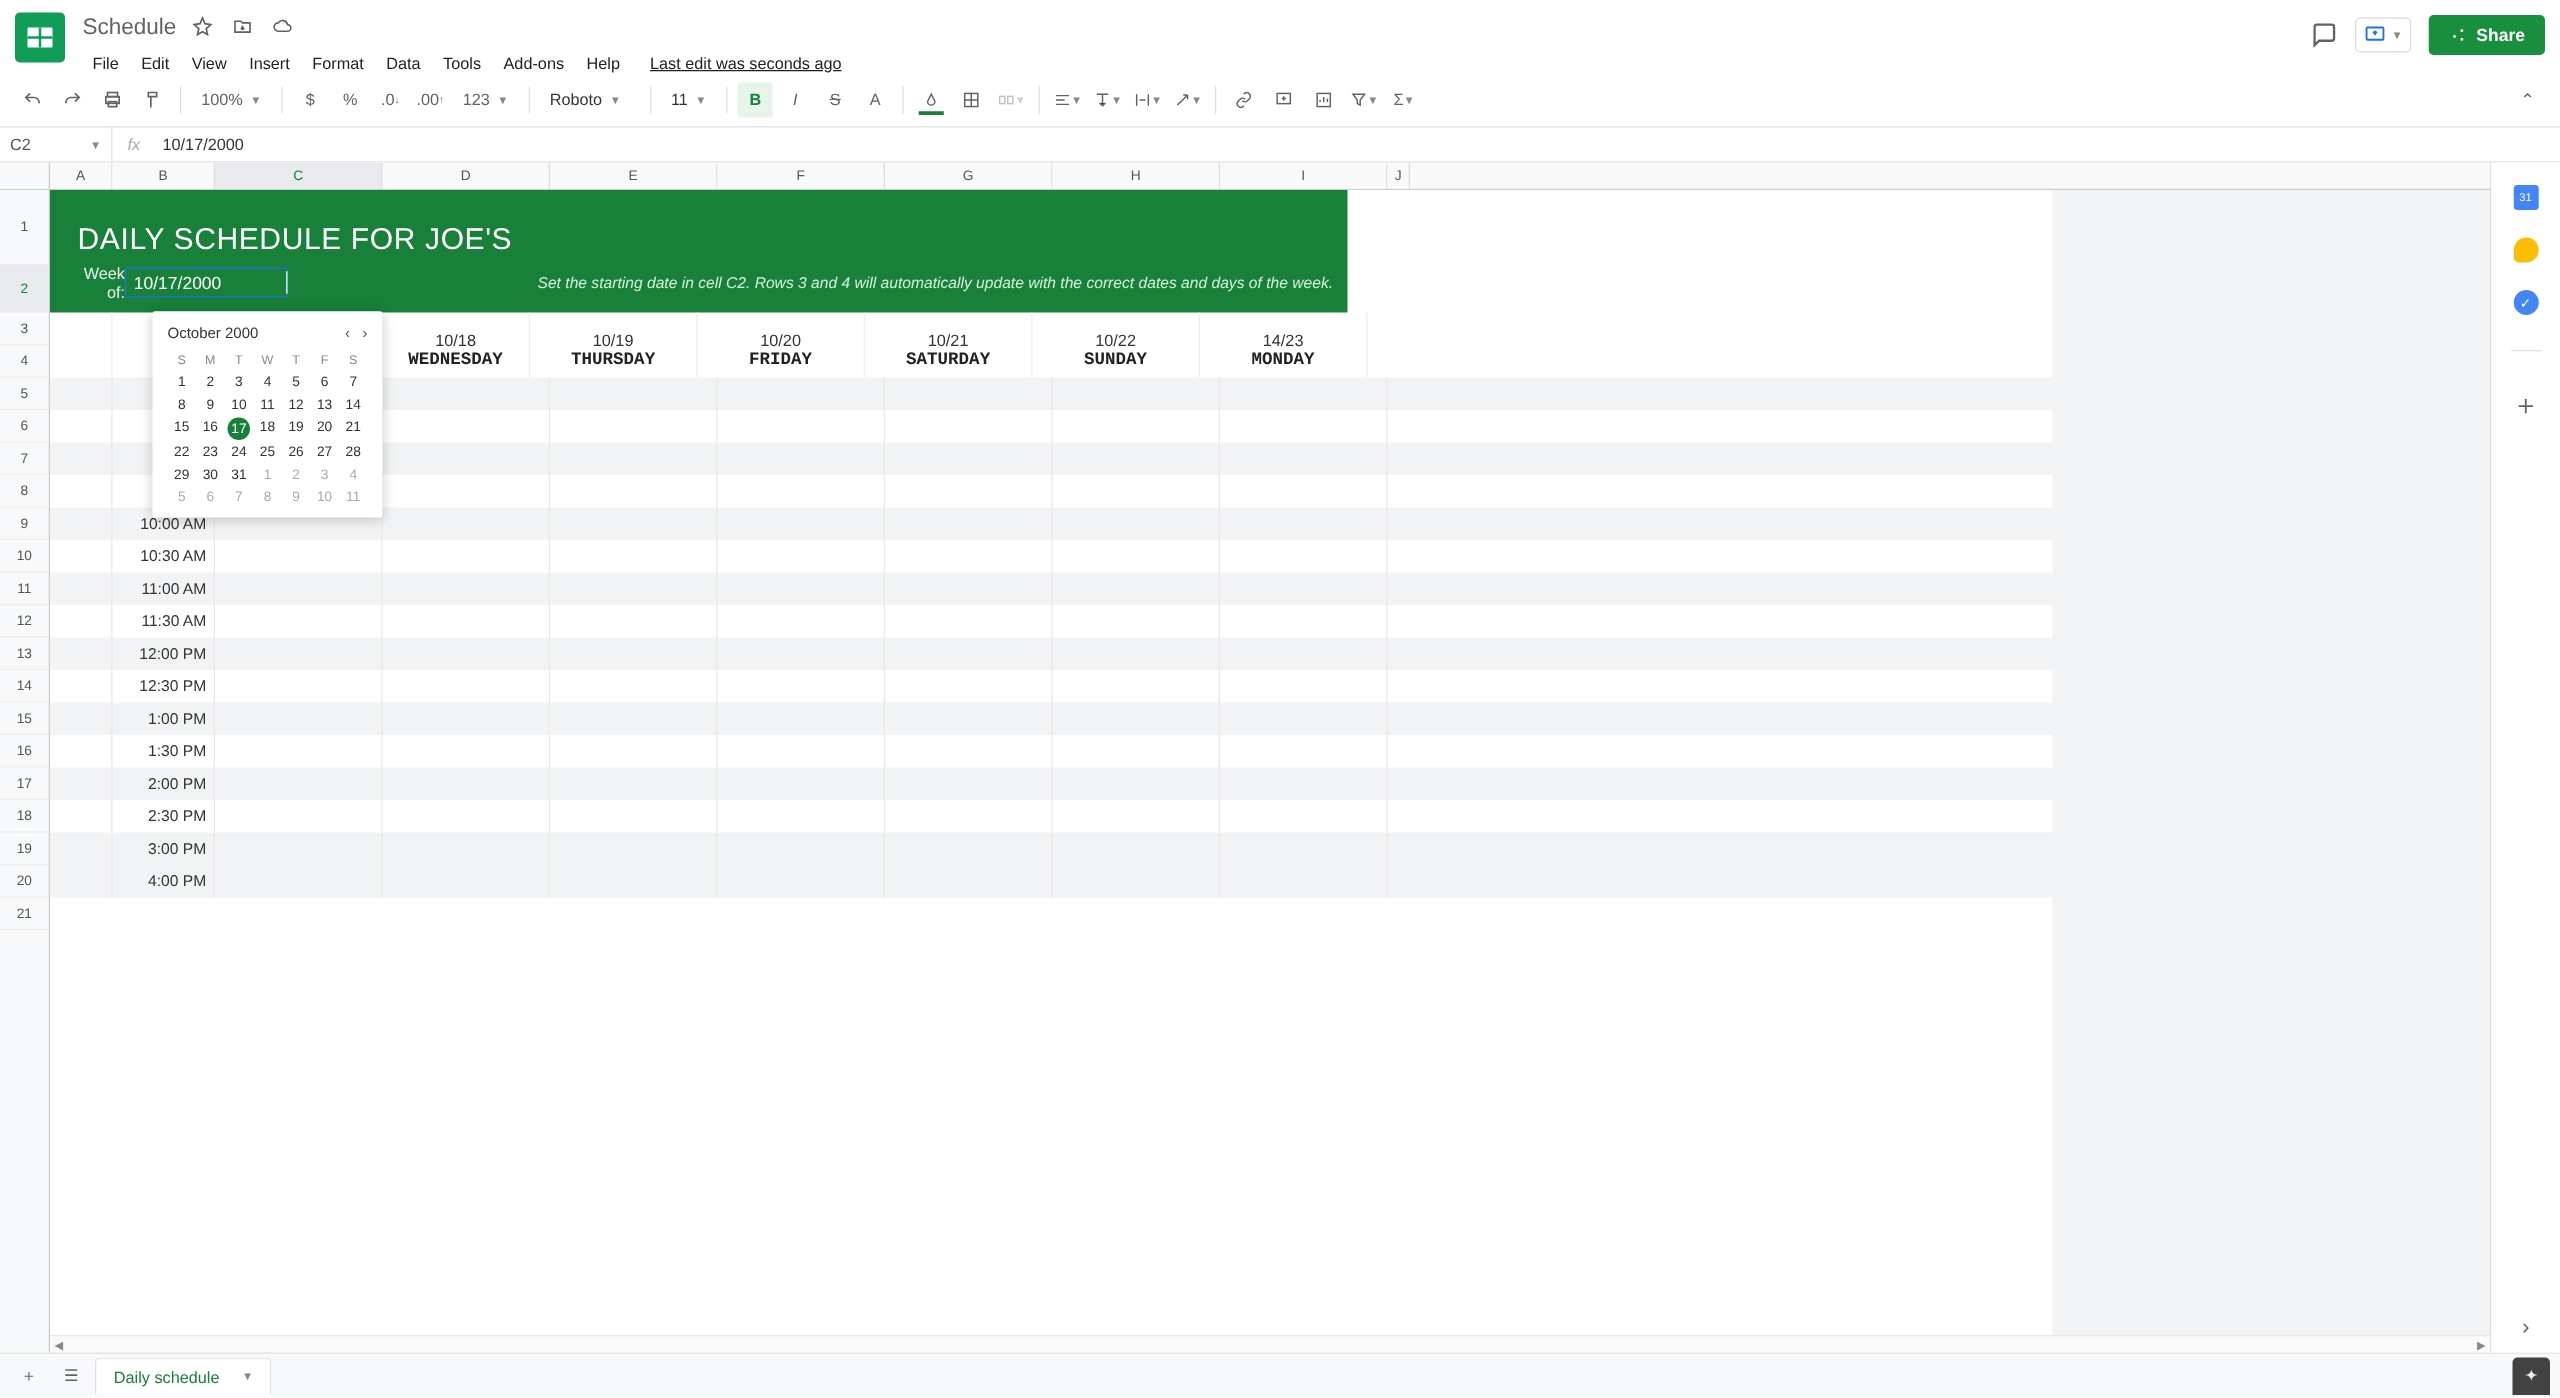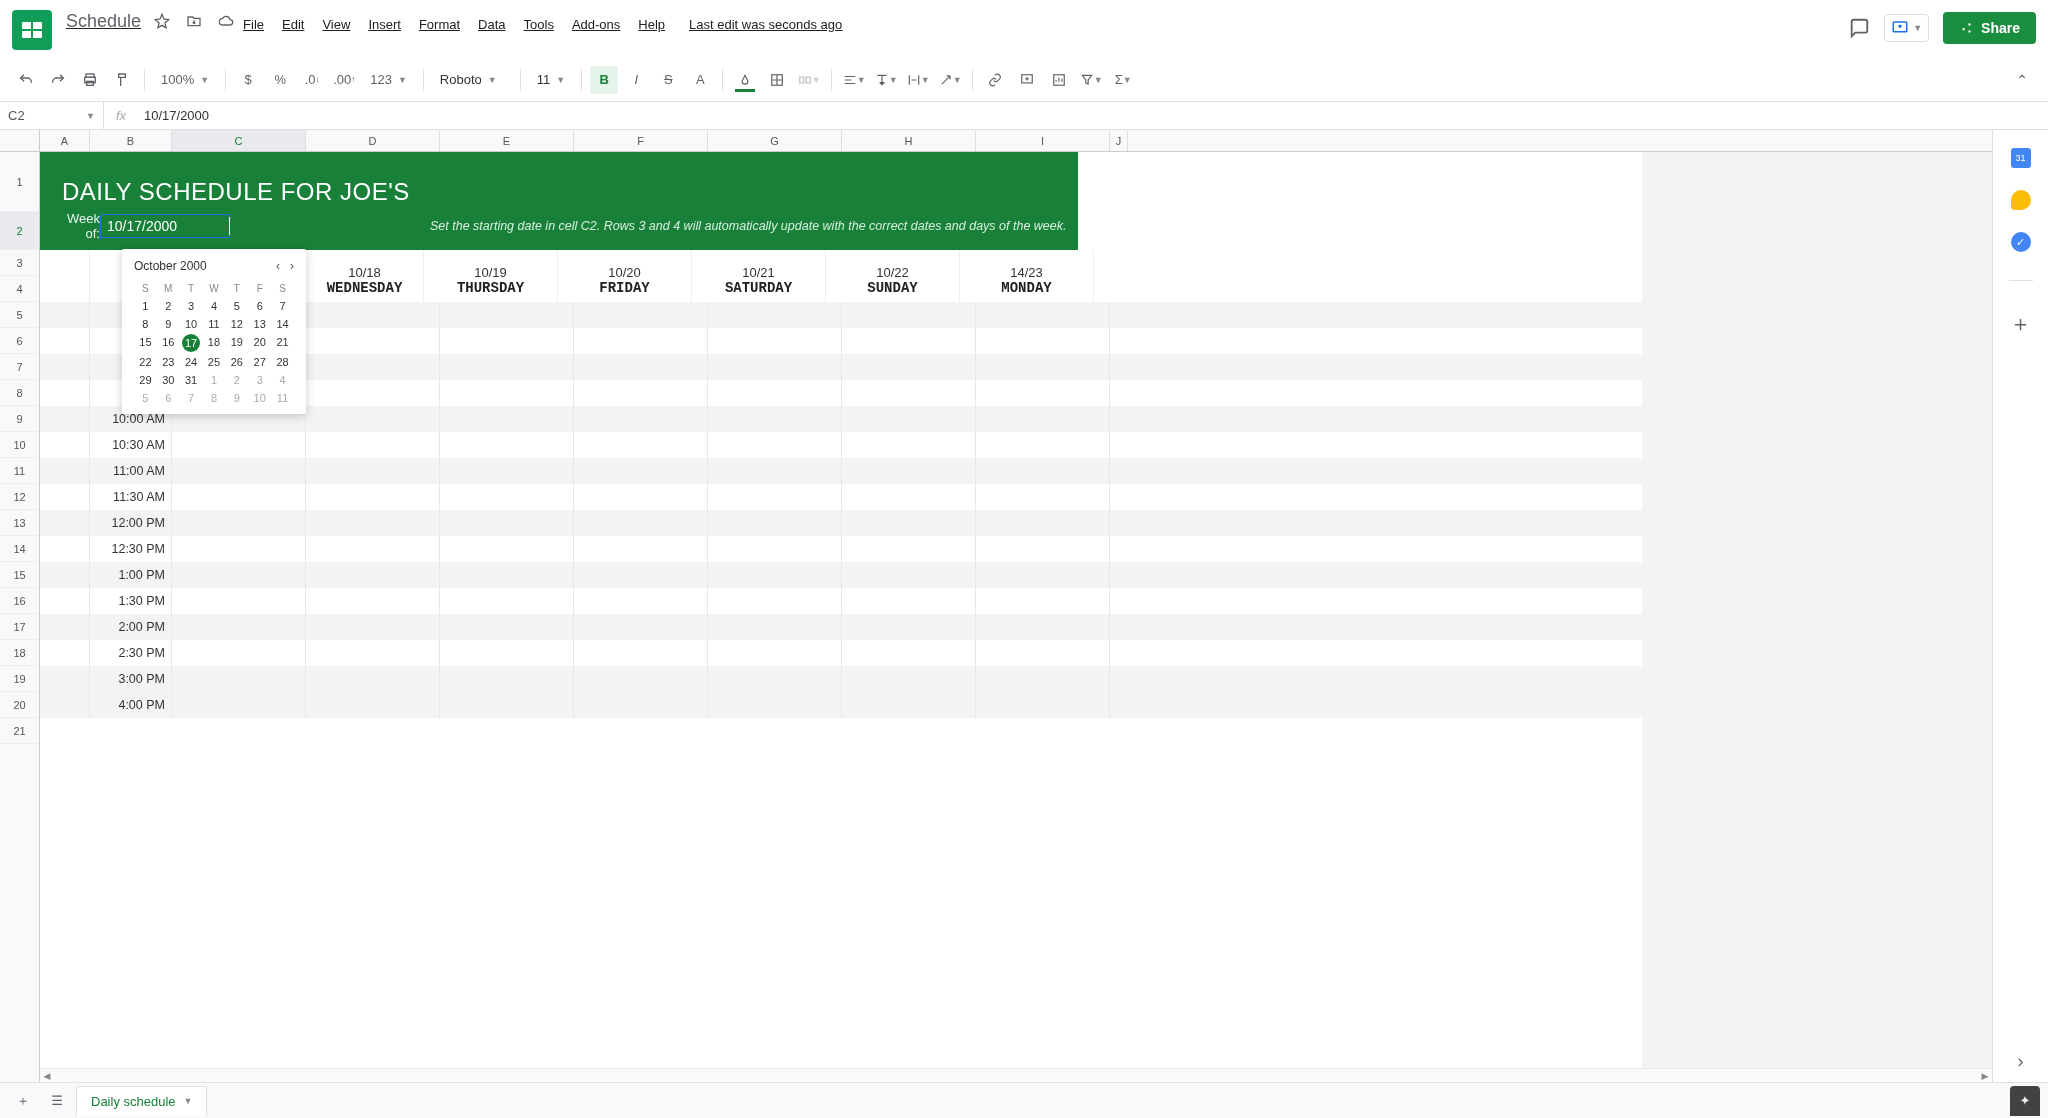--- a/index.html
+++ b/index.html
@@ -39,21 +39,21 @@
   .sheets-logo::before {
     content: "";
     position: absolute;
     left: 10px; top: 12px;
     width: 20px; height: 16px;
     background:
       linear-gradient(#0f9d58,#0f9d58) 0 50%/100% 2px no-repeat,
       linear-gradient(#0f9d58,#0f9d58) 50% 0/2px 100% no-repeat;
     z-index: 2;
   }
-  .title-stack { display: flex; flex-direction: row; flex: 1; text-decoration: underline; }
+  .title-stack { display: flex; flex-direction: column; flex: 1; }
   .title-row { display: flex; align-items: center; gap: 12px; height: 26px; }
   .doc-title { font-size: 18px; color: #5f6368; letter-spacing: 0; }
   .title-icons { display: flex; gap: 14px; color: #5f6368; }
   .title-icon { width: 18px; height: 18px; display:flex; align-items:center; justify-content:center; }
   .menubar { display: flex; gap: 2px; margin-top: 4px; height: 24px; align-items: center; }
   .menubar span { padding: 2px 8px; cursor: default; color:#202124; }
   .last-edit { color:#777; text-decoration: underline; margin-left:6px; }
   .title-right { display:flex; align-items:center; gap:14px; margin-top:4px; }
   .share-btn {
     background:#1a8e3f; color:#fff; border-radius:4px;
@@ -86,21 +86,21 @@
   .tb-select.size { min-width:40px; color:#333; }
   .tb-bold { background:#e6f4ea; color:#188038; font-weight:bold; border-radius:2px; }
   .tb-accent { position:relative; }
   .tb-accent::after { content:""; position:absolute; left:4px; right:4px; bottom:2px; height:3px; background:#188038;}
   
   .formula-bar {
     display:flex; align-items:center; height:28px;
     border-bottom:1px solid #e0e0e0; font-size:13px;
   }
   .name-box {
-    width:104px; padding:0 8px; border-right:1px solid #e0e0e0;
+    width:90px; padding:0 8px; border-right:1px solid #e0e0e0;
     display:flex; align-items:center; justify-content:space-between; color:#555;
     height:100%;
   }
   .fx { width:34px; text-align:center; color:#aaa; font-style:italic; }
   .formula-input { flex:1; padding:0 6px; color:#333; }
   
   .main { display:flex; height: calc(100vh - 58px - 44px - 28px - 36px); }
   .sheet-area { flex:1; overflow:hidden; position:relative; }
   .right-rail {
     width:56px; border-left:1px solid #e0e0e0; background:#fff;
@@ -196,21 +196,21 @@
   .dp-day.other{ color:#aaa; }
   .dp-day.sel{ background:#188038; color:#fff; border-radius:50%; width:18px; height:18px; margin:0 auto; display:flex; align-items:center; justify-content:center;}
   
   .sheet-tabs{
     height:36px; border-top:1px solid #e0e0e0; display:flex; align-items:center;
     padding:0 8px; gap:4px; background:#f8f9fa;
   }
   .st-btn{ width:30px; height:30px; display:flex; align-items:center; justify-content:center; color:#5f6368;}
   .st-tab{
     background:#fff; border:1px solid #e0e0e0; border-bottom:none;
-    border-radius:4px 4px 0 0; padding:7px 14px; display:flex; align-items:center; gap:8px;
+    border-radius:4px 4px 0 0; padding:7px 14px; display:flex; align-items:center; gap:18px;
     color:#188038; font-weight:500;
   }
   .explore{
     margin-left:auto; background:#424242; color:#eee; width:30px; height:30px;
     display:flex; align-items:center; justify-content:center; border-radius:4px 4px 0 0;
   }
   
   .caret-d{ font-size:9px; color:#888;}
   svg{display:block;}
   

